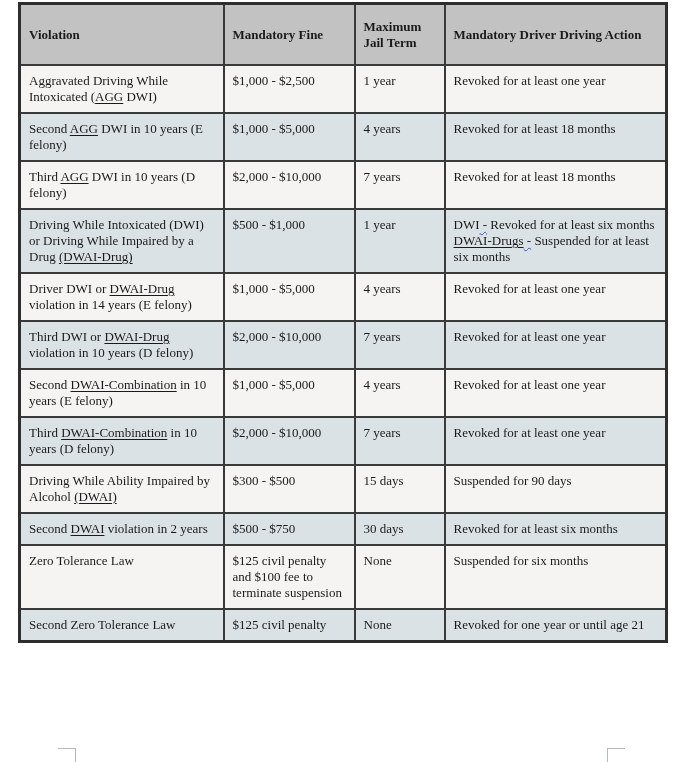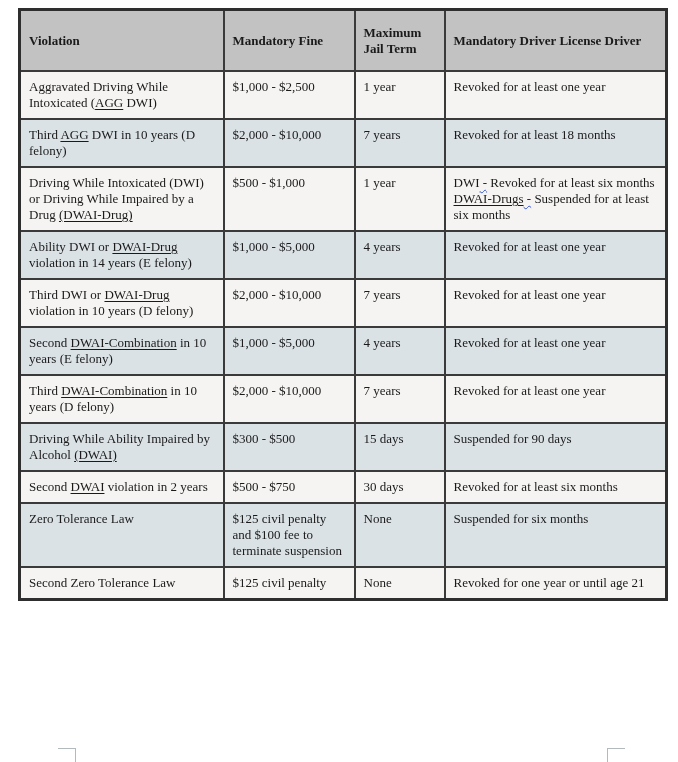--- a/index.html
+++ b/index.html
@@ -11,21 +11,21 @@
     height: 762px;
     background: #ffffff;
     position: relative;
     font-family: "Liberation Serif", serif;
     color: #1a1a1a;
     overflow: hidden;
   }
   .doc-table {
     position: absolute;
     left: 18px;
-    top: 8px;
+    top: 2px;
     width: 647px;
     border-collapse: collapse;
     table-layout: fixed;
     border: 3px solid #2e2e2e;
   }
   .doc-table th, .doc-table td {
     border: 2px solid #3a3a3a;
     padding: 7px 8px;
     font-size: 13px;
     line-height: 16px;
@@ -86,45 +86,51 @@
     <col style="width:204px">
     <col style="width:131px">
     <col style="width:90px">
     <col style="width:222px">
   </colgroup>
   <thead>
     <tr>
       <th>Violation</th>
       <th>Mandatory Fine</th>
       <th>Maximum Jail Term</th>
-      <th>Mandatory Driver License Driver</th>
+      <th>Mandatory Driver Driving Action</th>
     </tr>
   </thead>
   <tbody>
       <tr>
     <td><span>Aggravated Driving While Intoxicated (</span><span class="sq-red">AGG</span><span> DWI)</span></td>
     <td>$1,000 - $2,500</td>
     <td>1 year</td>
     <td><span>Revoked for at least one year</span></td>
+  </tr>
+      <tr>
+    <td><span>Second </span><span class="sq-red">AGG</span><span> DWI in 10 years (E felony)</span></td>
+    <td>$1,000 - $5,000</td>
+    <td>4 years</td>
+    <td><span>Revoked for at least 18 months</span></td>
   </tr>
       <tr>
     <td><span>Third </span><span class="sq-red">AGG</span><span> DWI in 10 years (D felony)</span></td>
     <td>$2,000 - $10,000</td>
     <td>7 years</td>
     <td><span>Revoked for at least 18 months</span></td>
   </tr>
       <tr>
     <td><span>Driving While Intoxicated (DWI) or Driving While Impaired by a Drug </span><span class="sq-red">(DWAI-Drug)</span></td>
     <td>$500 - $1,000</td>
     <td>1 year</td>
     <td><span>DWI</span><span class="sq-blue"> -</span><span> Revoked for at least six months
 </span><span class="sq-red">DWAI-Drugs</span><span class="sq-blue"> -</span><span> Suspended for at least six months</span></td>
   </tr>
       <tr>
-    <td><span>Ability DWI or </span><span class="sq-red">DWAI-Drug</span><span> violation in 14 years (E felony)</span></td>
+    <td><span>Driver DWI or </span><span class="sq-red">DWAI-Drug</span><span> violation in 14 years (E felony)</span></td>
     <td>$1,000 - $5,000</td>
     <td>4 years</td>
     <td><span>Revoked for at least one year</span></td>
   </tr>
       <tr>
     <td><span>Third DWI or </span><span class="sq-red">DWAI-Drug</span><span> violation in 10 years (D felony)</span></td>
     <td>$2,000 - $10,000</td>
     <td>7 years</td>
     <td><span>Revoked for at least one year</span></td>
   </tr>

